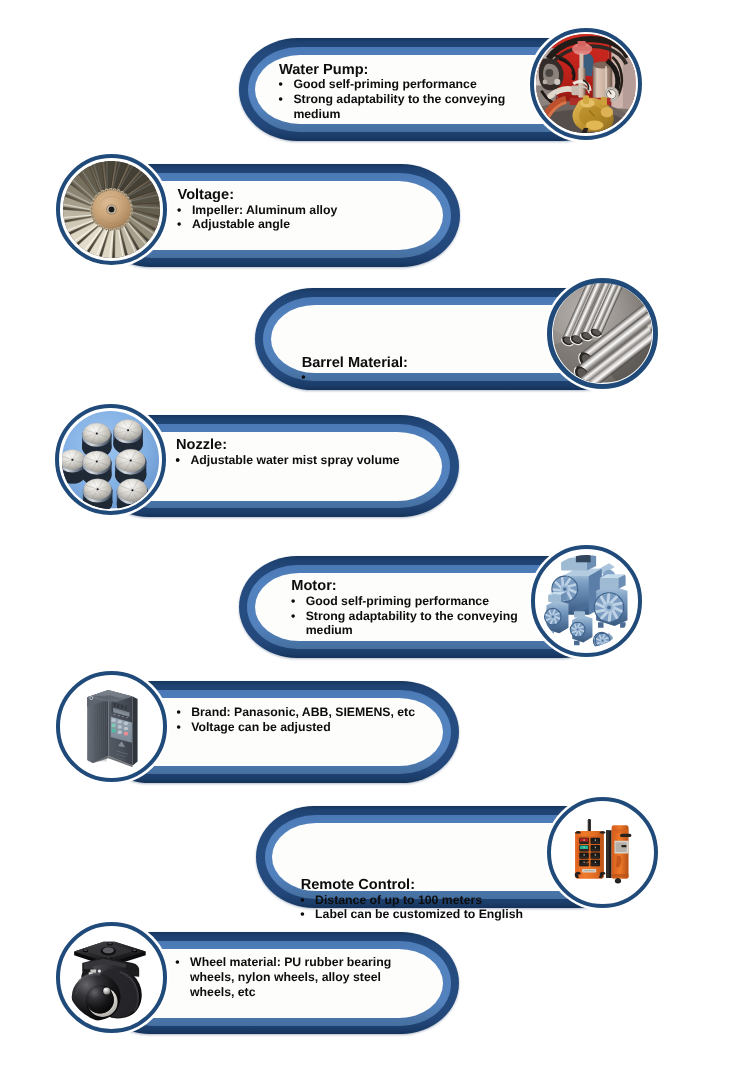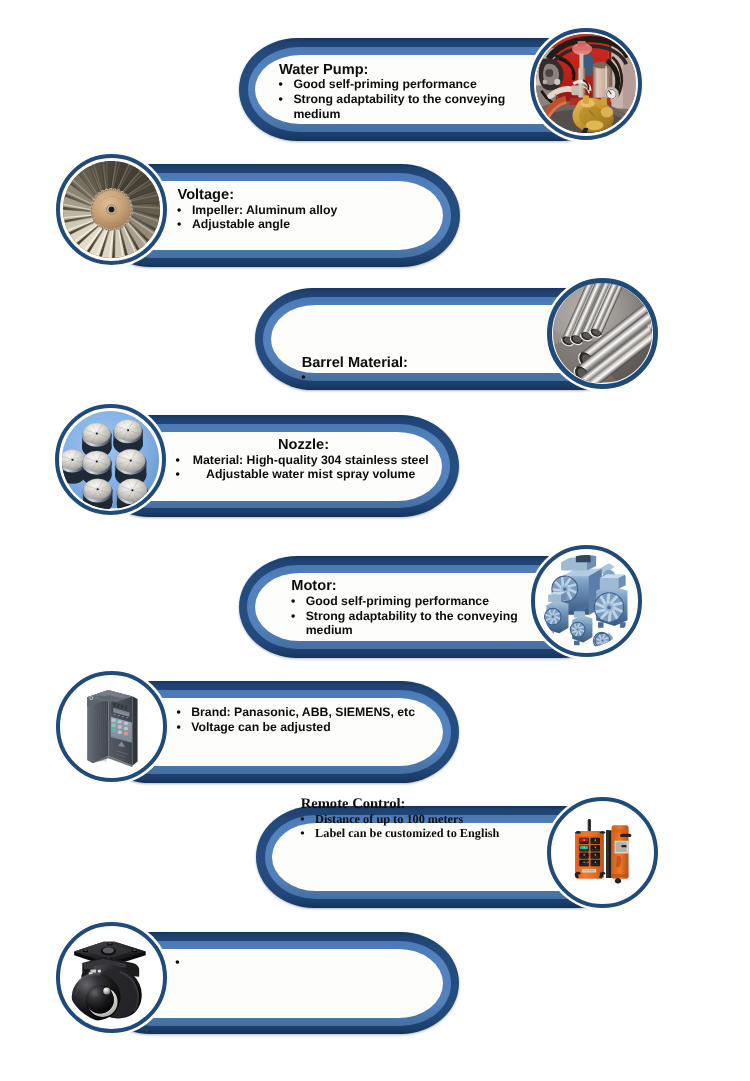--- a/index.html
+++ b/index.html
@@ -404,24 +404,24 @@
           </g>
         </svg>
       </div>
     </div>
     <div class="circ-ring" style="left:546.9px;top:277.5px;width:111.2px;height:111.2px;border-width:5.2px;"></div>
 <div class="card" style="left:90.6px;top:415.2px;width:368.4px;height:102.2px;">
       <div class="pill-outer" style="border-radius:58.25px / 51.10px;"></div>
       <div class="pill-mid" style="left:8.9px;top:8.9px;right:8.9px;bottom:8.9px;border-radius:50.96px / 42.20px;"></div>
       <div class="pill-in" style="left:16.8px;top:16.8px;right:16.8px;bottom:16.8px;border-radius:44.48px / 34.30px;"></div>
     </div>
-    <div class="content" style="left:176.0px;top:437.9px;width:255px;text-align:center;">
+    <div class="content" style="left:176.0px;top:437.9px;width:255px;">
       <div class="title">Nozzle:</div>
       <ul class="bullets">
-        <li><span class="bul">•</span><span>Material: High-quality 304 stainless steel</span></li>
+        <li><span class="bul">•</span></li>
         <li><span class="bul">•</span><span>Adjustable water mist spray volume</span></li>
       </ul>
     </div>
     <div class="circ" style="left:54.99999999999999px;top:404.29999999999995px;width:111.2px;height:111.2px;">
       <div class="circ-clip" style="left:6.9px;top:6.9px;width:97.4px;height:97.4px;">
         <svg viewBox="0 0 112 112" preserveAspectRatio="xMidYMid slice" xmlns="http://www.w3.org/2000/svg">
           <defs>
             <radialGradient id="nbg" cx="42%" cy="36%" r="80%">
               <stop offset="0" stop-color="#9cc4ef"></stop>
               <stop offset="0.55" stop-color="#82b0e4"></stop>
@@ -796,21 +796,21 @@
           <path d="M33 101 L52 92 L82 104 L82 106 L52 95 Z" fill="#272b31" opacity="0.65"></path>
         </svg>
       </div>
     </div>
     <div class="circ-ring" style="left:56.35px;top:671.05px;width:110.7px;height:110.7px;border-width:4.2px;"></div>
 <div class="card" style="left:255.7px;top:805.9px;width:380.3px;height:101.9px;">
       <div class="pill-outer" style="border-radius:58.08px / 50.95px;"></div>
       <div class="pill-mid" style="left:8.9px;top:8.9px;right:8.9px;bottom:8.9px;border-radius:50.78px / 42.05px;"></div>
       <div class="pill-in" style="left:16.8px;top:16.8px;right:16.8px;bottom:16.8px;border-radius:44.31px / 34.15px;"></div>
     </div>
-    <div class="content" style="left:300.7px;top:797px;width:230px;font-family:Liberation Serif, serif;">
+    <div class="content" style="left:300.7px;top:878px;width:230px;">
       <div class="title">Remote Control:</div>
       <ul class="bullets">
         <li><span class="bul">•</span><span>Distance of up to 100 meters</span></li>
         <li><span class="bul">•</span><span>Label can be customized to English</span></li>
       </ul>
     </div>
     <div class="circ" style="left:546.6px;top:796.8px;width:111.2px;height:111.2px;">
       <div class="circ-clip" style="left:9.8px;top:9.8px;width:91.6px;height:91.6px;">
         <svg viewBox="0 0 112 112" preserveAspectRatio="xMidYMid slice" xmlns="http://www.w3.org/2000/svg">
           <defs>
@@ -890,21 +890,21 @@
       </div>
     </div>
     <div class="circ-ring" style="left:546.6px;top:796.8px;width:111.2px;height:111.2px;border-width:4.6px;"></div>
 <div class="card" style="left:92.0px;top:932.2px;width:367.4px;height:102.3px;">
       <div class="pill-outer" style="border-radius:58.31px / 51.15px;"></div>
       <div class="pill-mid" style="left:8.9px;top:8.9px;right:8.9px;bottom:8.9px;border-radius:51.01px / 42.25px;"></div>
       <div class="pill-in" style="left:16.8px;top:16.8px;right:16.8px;bottom:16.8px;border-radius:44.53px / 34.35px;"></div>
     </div>
     <div class="content" style="left:175.7px;top:955.4px;width:230px;">
       <ul class="bullets">
-        <li><span class="bul">•</span></li>
+        <li><span class="bul">•</span><span>Wheel material: PU rubber bearing wheels, nylon wheels, alloy steel wheels, etc</span></li>
       </ul>
     </div>
     <div class="circ" style="left:56.35px;top:921.85px;width:110.7px;height:110.7px;">
       <div class="circ-clip" style="left:9.8px;top:9.8px;width:91.10000000000001px;height:91.10000000000001px;">
         <svg viewBox="0 0 112 112" preserveAspectRatio="xMidYMid slice" xmlns="http://www.w3.org/2000/svg">
           <defs>
             <linearGradient id="wplate" x1="0.1" y1="0" x2="0.9" y2="1">
               <stop offset="0" stop-color="#54545a"></stop>
               <stop offset="0.3" stop-color="#313135"></stop>
               <stop offset="0.75" stop-color="#1c1c1f"></stop>

